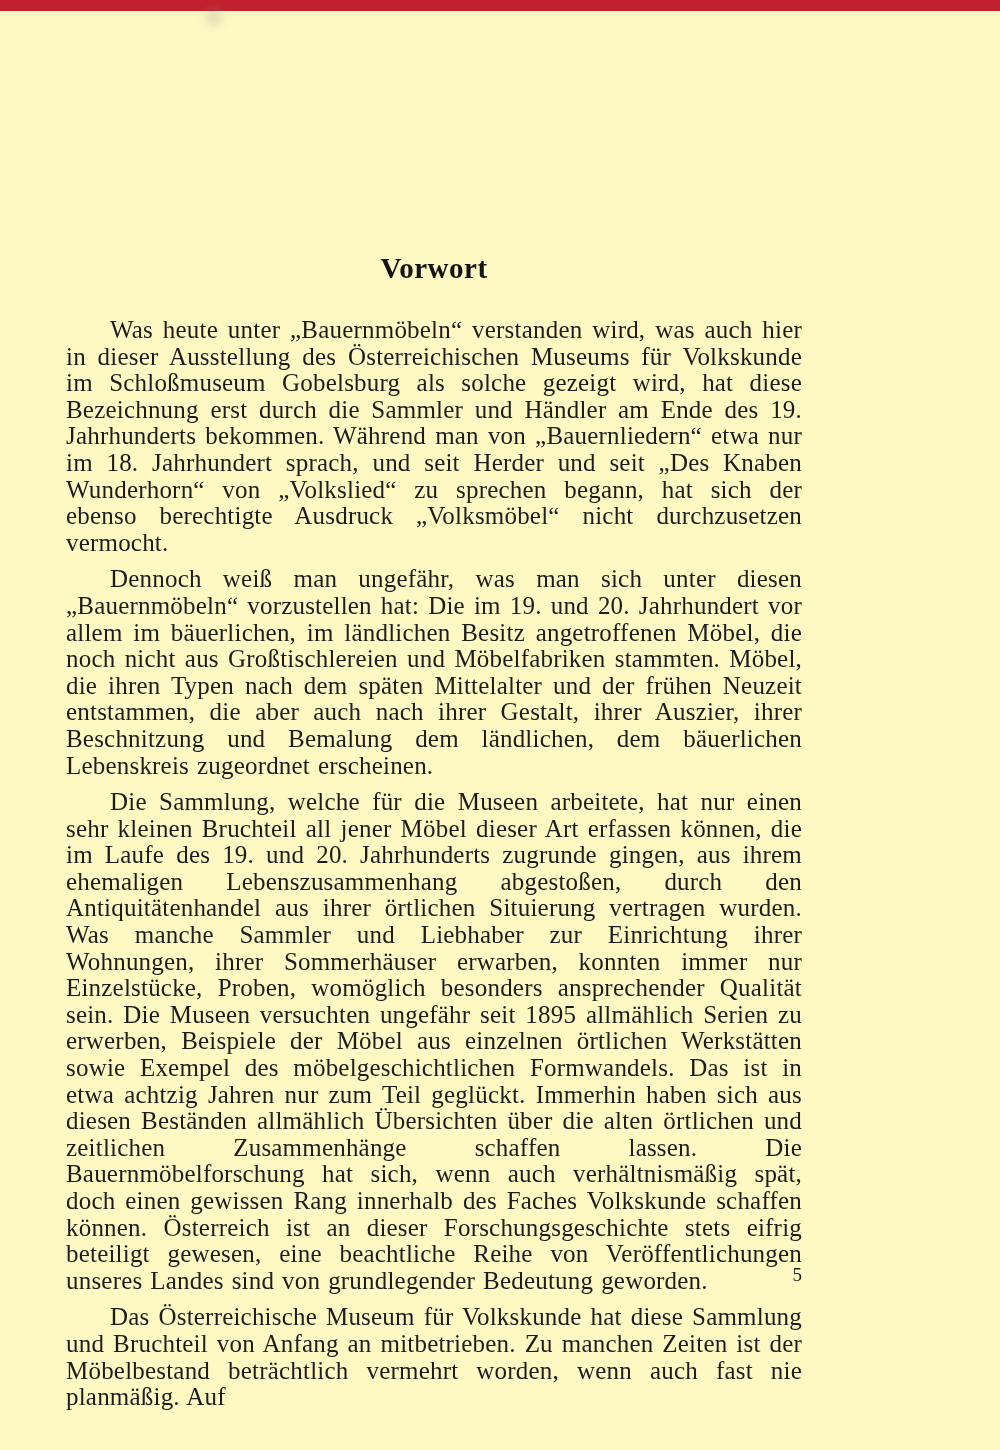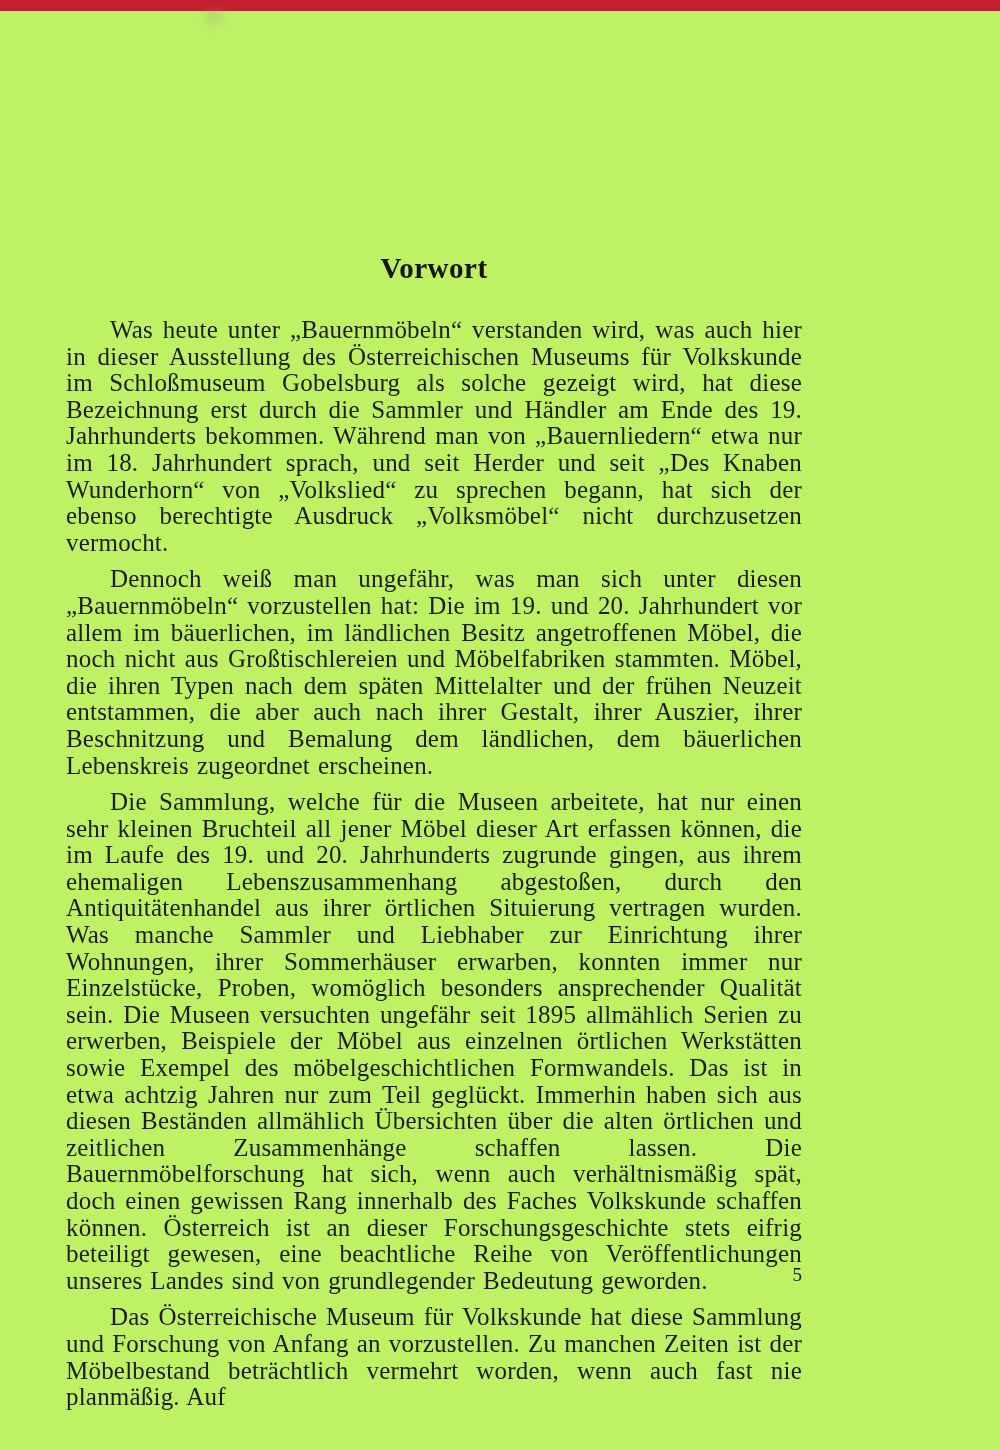--- a/index.html
+++ b/index.html
@@ -7,21 +7,21 @@
     margin: 0;
     padding: 0;
     background: #e9e8e4;
     font-family: "Liberation Serif", "DejaVu Serif", serif;
   }
   .scan-page {
     position: relative;
     width: 1000px;
     height: 1450px;
     margin: 0 auto;
-    background: #bef264;
+    background: #fef9c3;
     overflow: hidden;
     box-sizing: border-box;
   }
   .top-edge-strip {
     position: absolute;
     top: 0;
     left: 0;
     width: 100%;
     height: 11px;
   }
@@ -83,19 +83,19 @@
 
   <div class="scan-smudge"></div>
 
   <div class="page-content">
     <h1 class="page-title">Vorwort</h1>
 
     <div class="body-text">
       <p>Was heute unter „Bauernmöbeln“ verstanden wird, was auch hier in dieser Ausstellung des Österreichischen Museums für Volkskunde im Schloßmuseum Gobelsburg als solche gezeigt wird, hat diese Bezeichnung erst durch die Sammler und Händler am Ende des 19. Jahrhunderts bekommen. Während man von „Bauernliedern“ etwa nur im 18. Jahrhundert sprach, und seit Herder und seit „Des Knaben Wunderhorn“ von „Volkslied“ zu sprechen begann, hat sich der ebenso berechtigte Ausdruck „Volksmöbel“ nicht durchzusetzen vermocht.</p>
       <p>Dennoch weiß man ungefähr, was man sich unter diesen „Bauernmöbeln“ vorzustellen hat: Die im 19. und 20. Jahrhundert vor allem im bäuerlichen, im ländlichen Besitz angetroffenen Möbel, die noch nicht aus Großtischlereien und Möbelfabriken stammten. Möbel, die ihren Typen nach dem späten Mittelalter und der frühen Neuzeit entstammen, die aber auch nach ihrer Gestalt, ihrer Auszier, ihrer Beschnitzung und Bemalung dem ländlichen, dem bäuerlichen Lebenskreis zugeordnet erscheinen.</p>
       <p>Die Sammlung, welche für die Museen arbeitete, hat nur einen sehr kleinen Bruchteil all jener Möbel dieser Art erfassen können, die im Laufe des 19. und 20. Jahrhunderts zugrunde gingen, aus ihrem ehemaligen Lebenszusammenhang abgestoßen, durch den Antiquitätenhandel aus ihrer örtlichen Situierung vertragen wurden. Was manche Sammler und Liebhaber zur Einrichtung ihrer Wohnungen, ihrer Sommerhäuser erwarben, konnten immer nur Einzelstücke, Proben, womöglich besonders ansprechender Qualität sein. Die Museen versuchten ungefähr seit 1895 allmählich Serien zu erwerben, Beispiele der Möbel aus einzelnen örtlichen Werkstätten sowie Exempel des möbelgeschichtlichen Formwandels. Das ist in etwa achtzig Jahren nur zum Teil geglückt. Immerhin haben sich aus diesen Beständen allmählich Übersichten über die alten örtlichen und zeitlichen Zusammenhänge schaffen lassen. Die Bauernmöbelforschung hat sich, wenn auch verhältnismäßig spät, doch einen gewissen Rang innerhalb des Faches Volkskunde schaffen können. Österreich ist an dieser Forschungsgeschichte stets eifrig beteiligt gewesen, eine beachtliche Reihe von Veröffentlichungen unseres Landes sind von grundlegender Bedeutung geworden.</p>
-      <p>Das Österreichische Museum für Volkskunde hat diese Sammlung und Forschung von Anfang an vorzustellen. Zu manchen Zeiten ist der Möbelbestand beträchtlich vermehrt worden, wenn auch fast nie planmäßig. Auf</p>
+      <p>Das Österreichische Museum für Volkskunde hat diese Sammlung und Bruchteil von Anfang an mitbetrieben. Zu manchen Zeiten ist der Möbelbestand beträchtlich vermehrt worden, wenn auch fast nie planmäßig. Auf</p>
     </div>
   </div>
 
   <div class="page-number">5</div>
 
 </div>
 
 </body></html>

